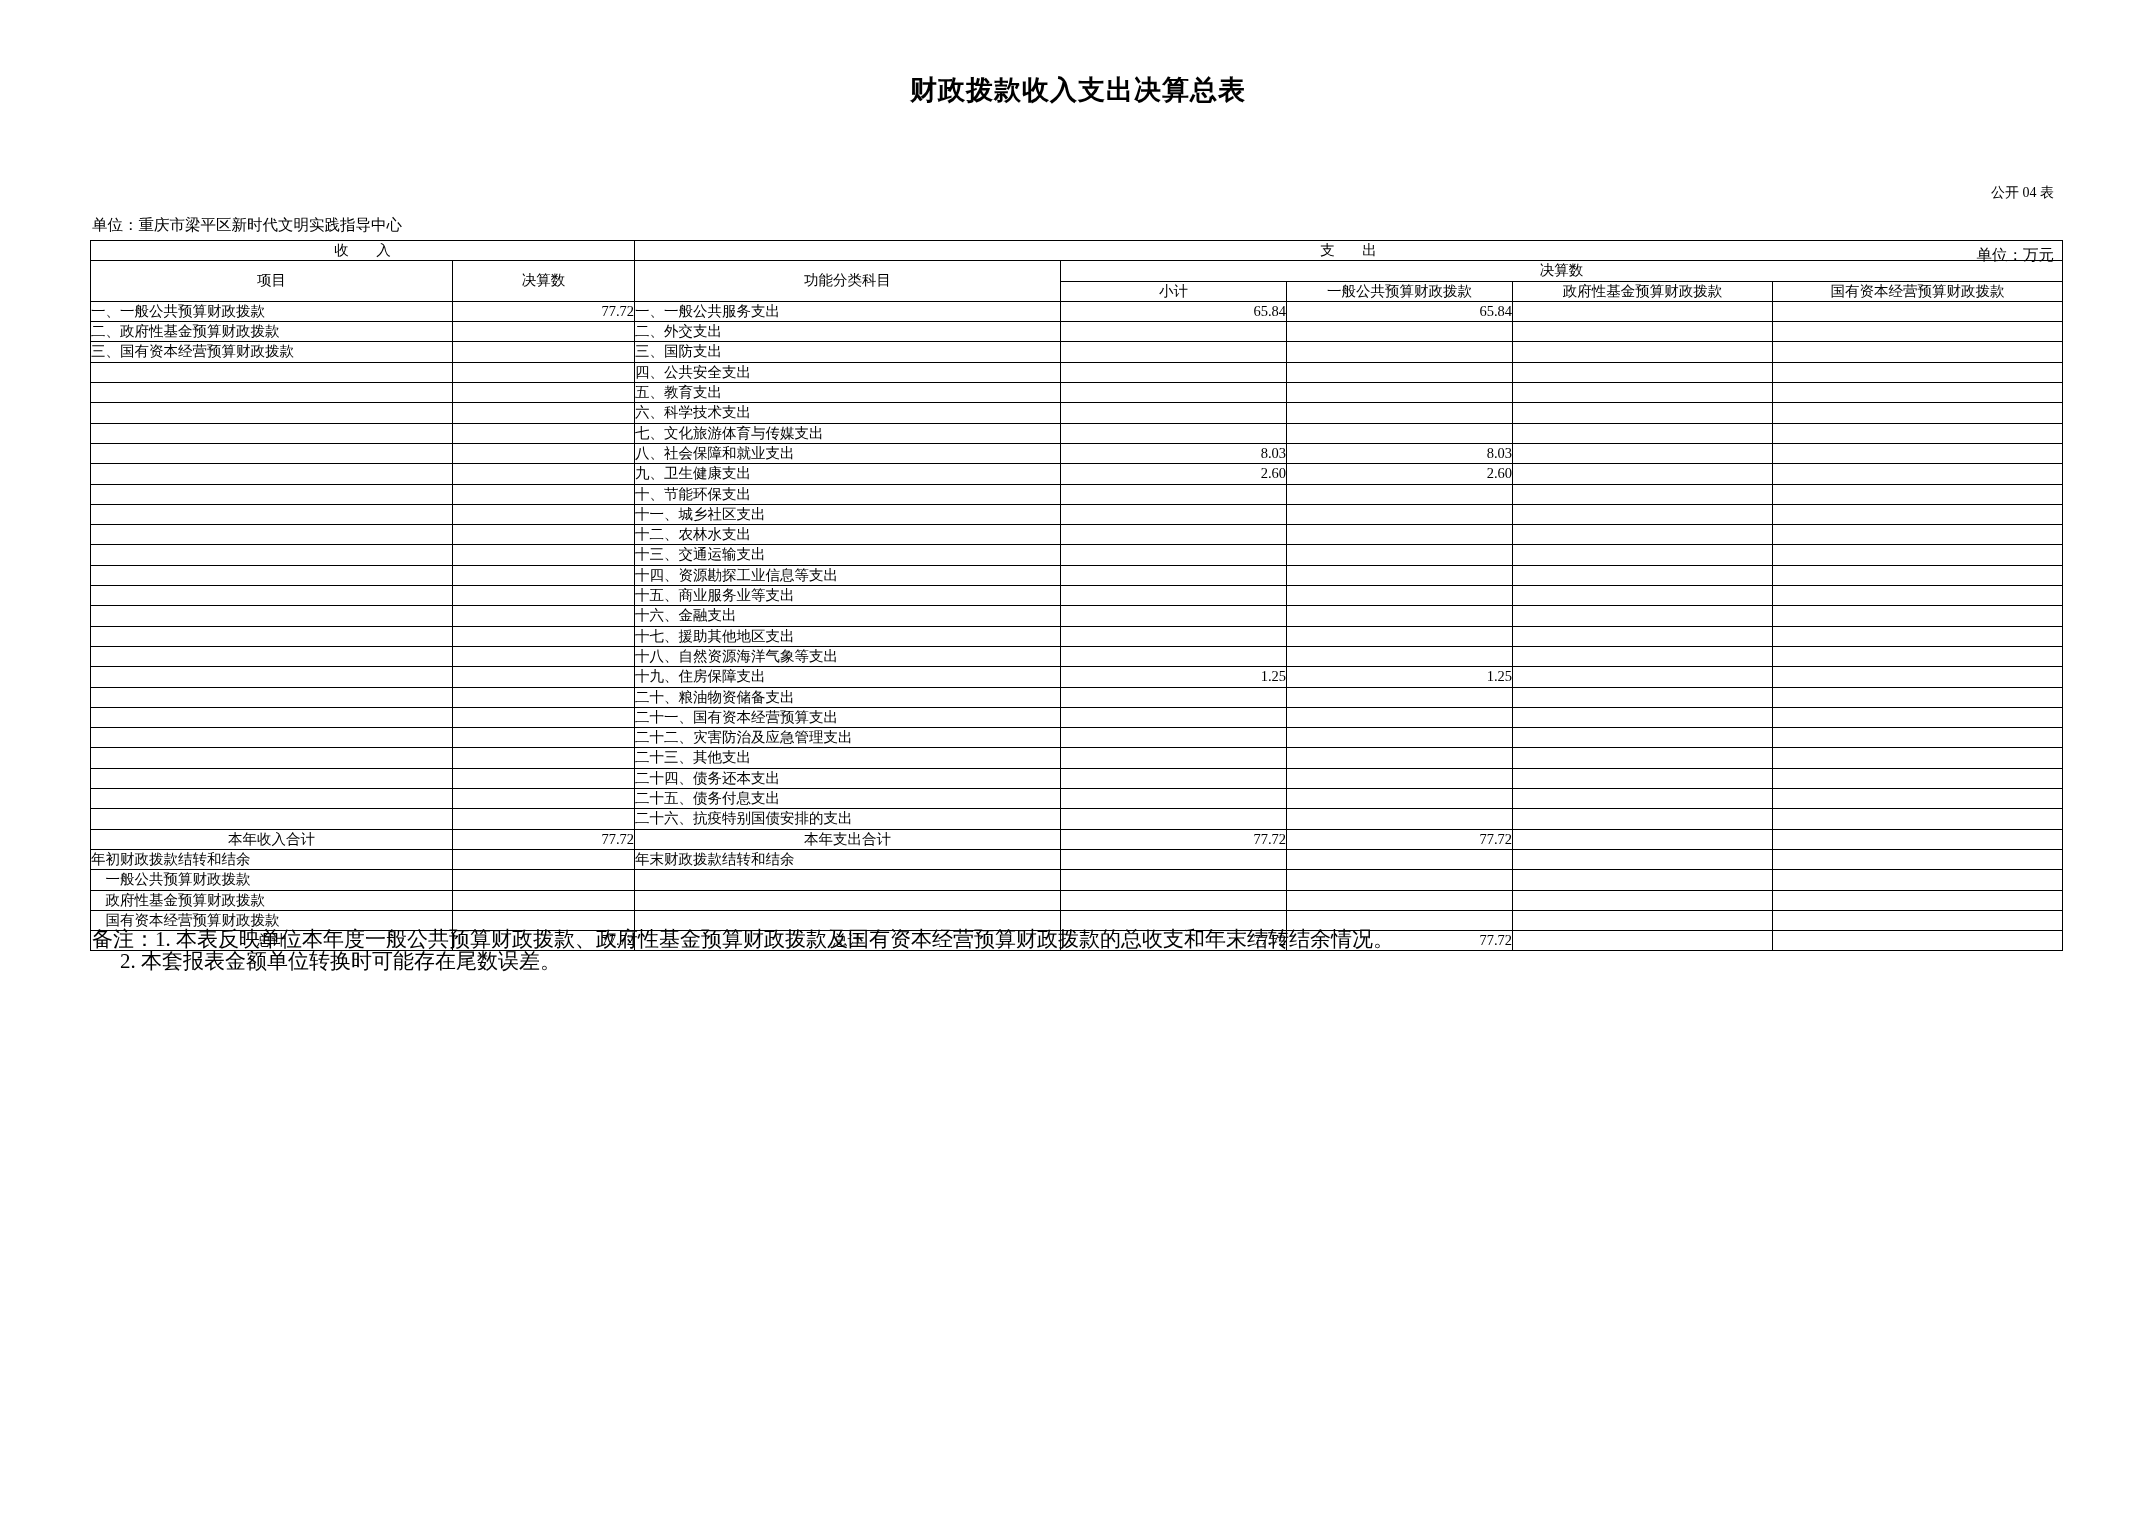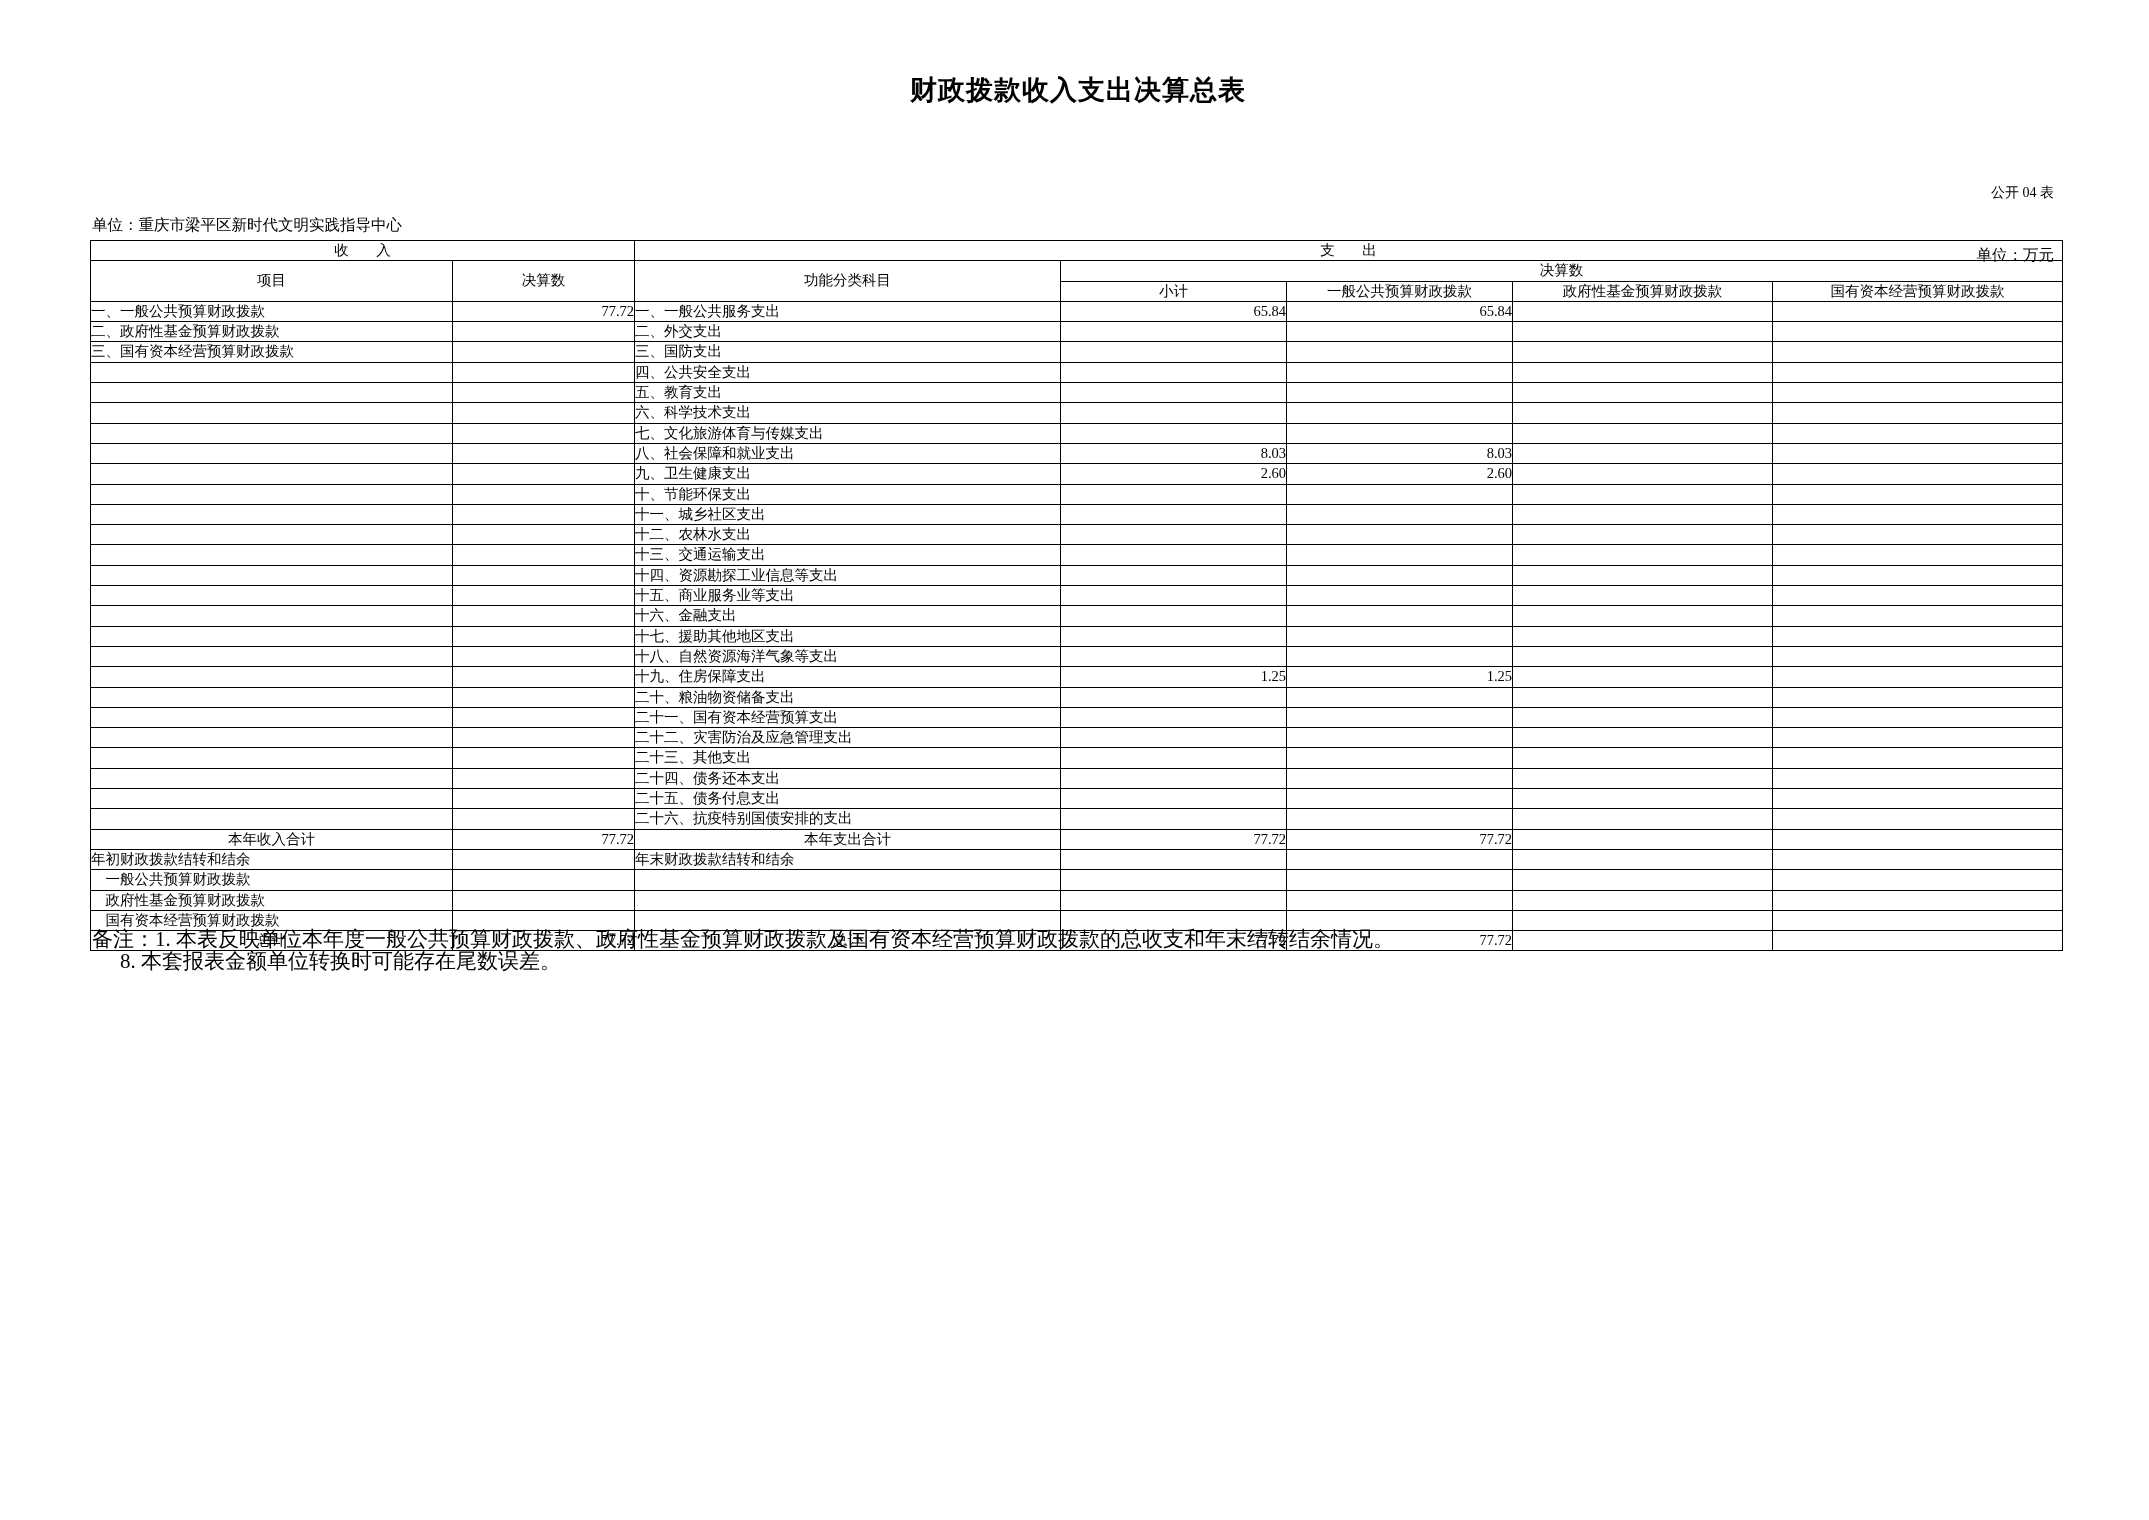--- a/index.html
+++ b/index.html
@@ -434,16 +434,16 @@
           <td class="num">77.72</td>
           <td class="num">77.72</td>
           <td class="num"></td>
           <td class="num"></td>
         </tr>
       </tbody>
   </table>
 
   <div class="notes">
     <div>备注：1. 本表反映单位本年度一般公共预算财政拨款、政府性基金预算财政拨款及国有资本经营预算财政拨款的总收支和年末结转结余情况。</div>
-    <div>8. 本套报表金额单位转换时可能存在尾数误差。</div>
+    <div>2. 本套报表金额单位转换时可能存在尾数误差。</div>
   </div>
 
 </div>
 
 </body></html>

